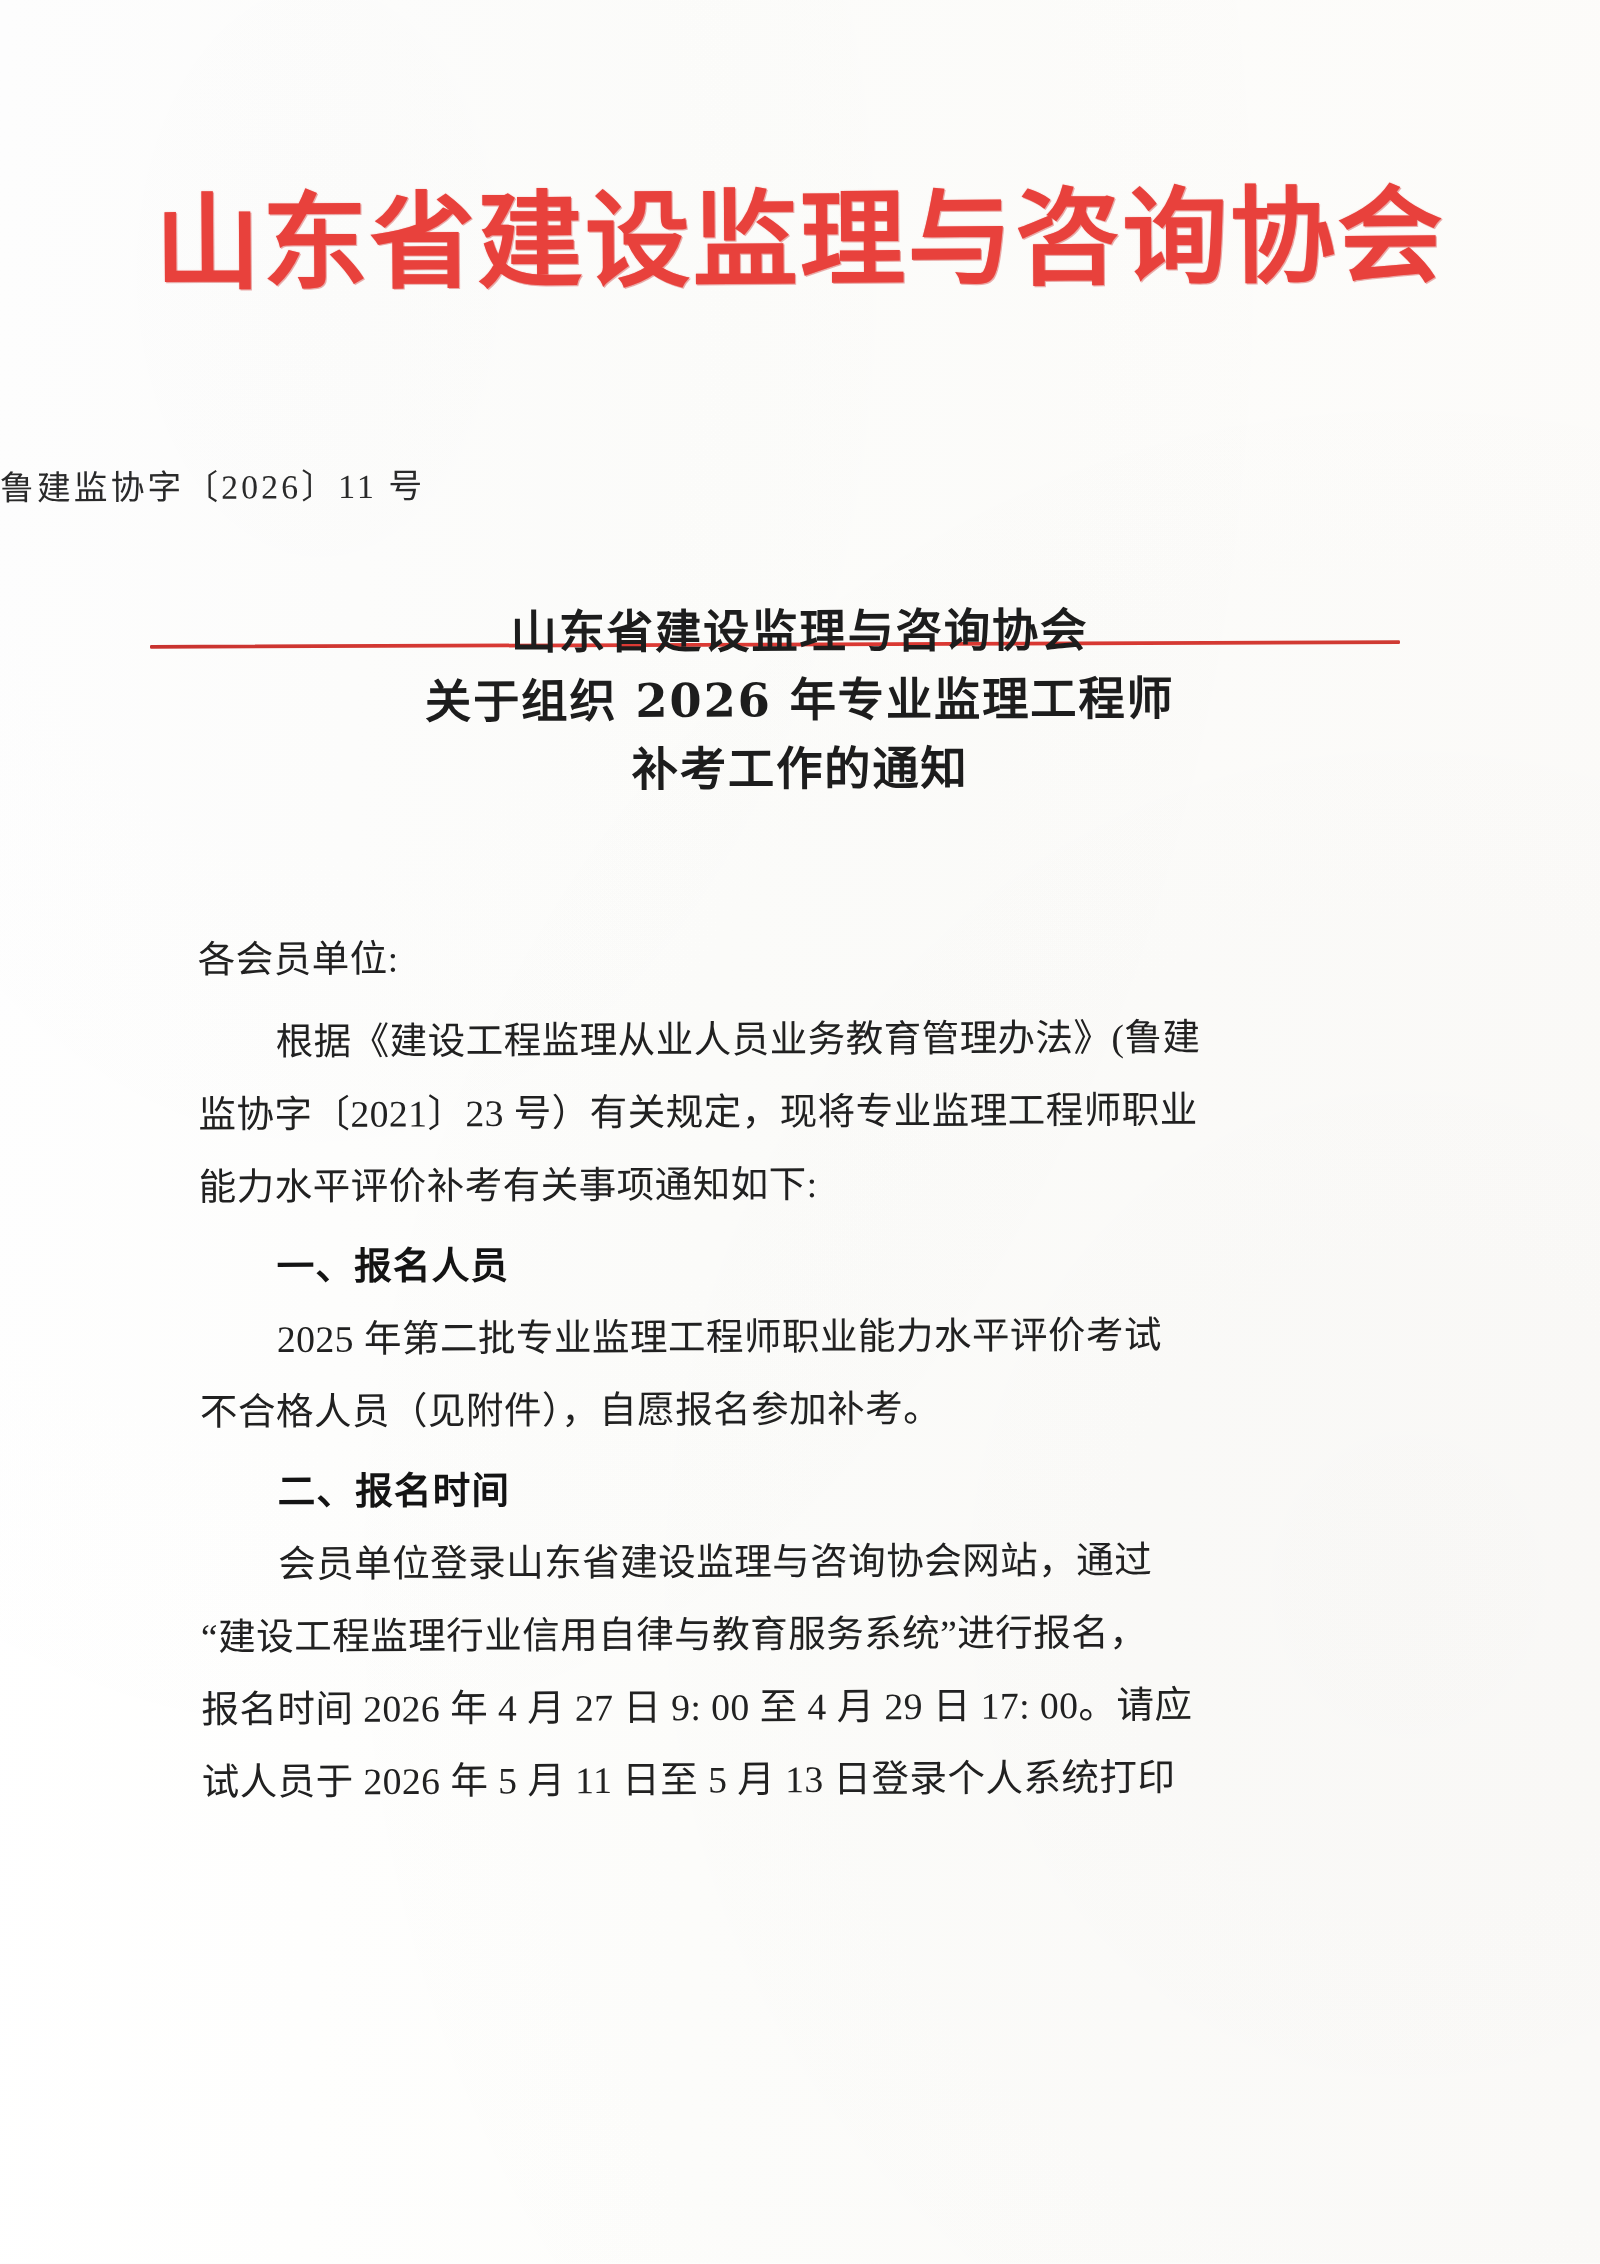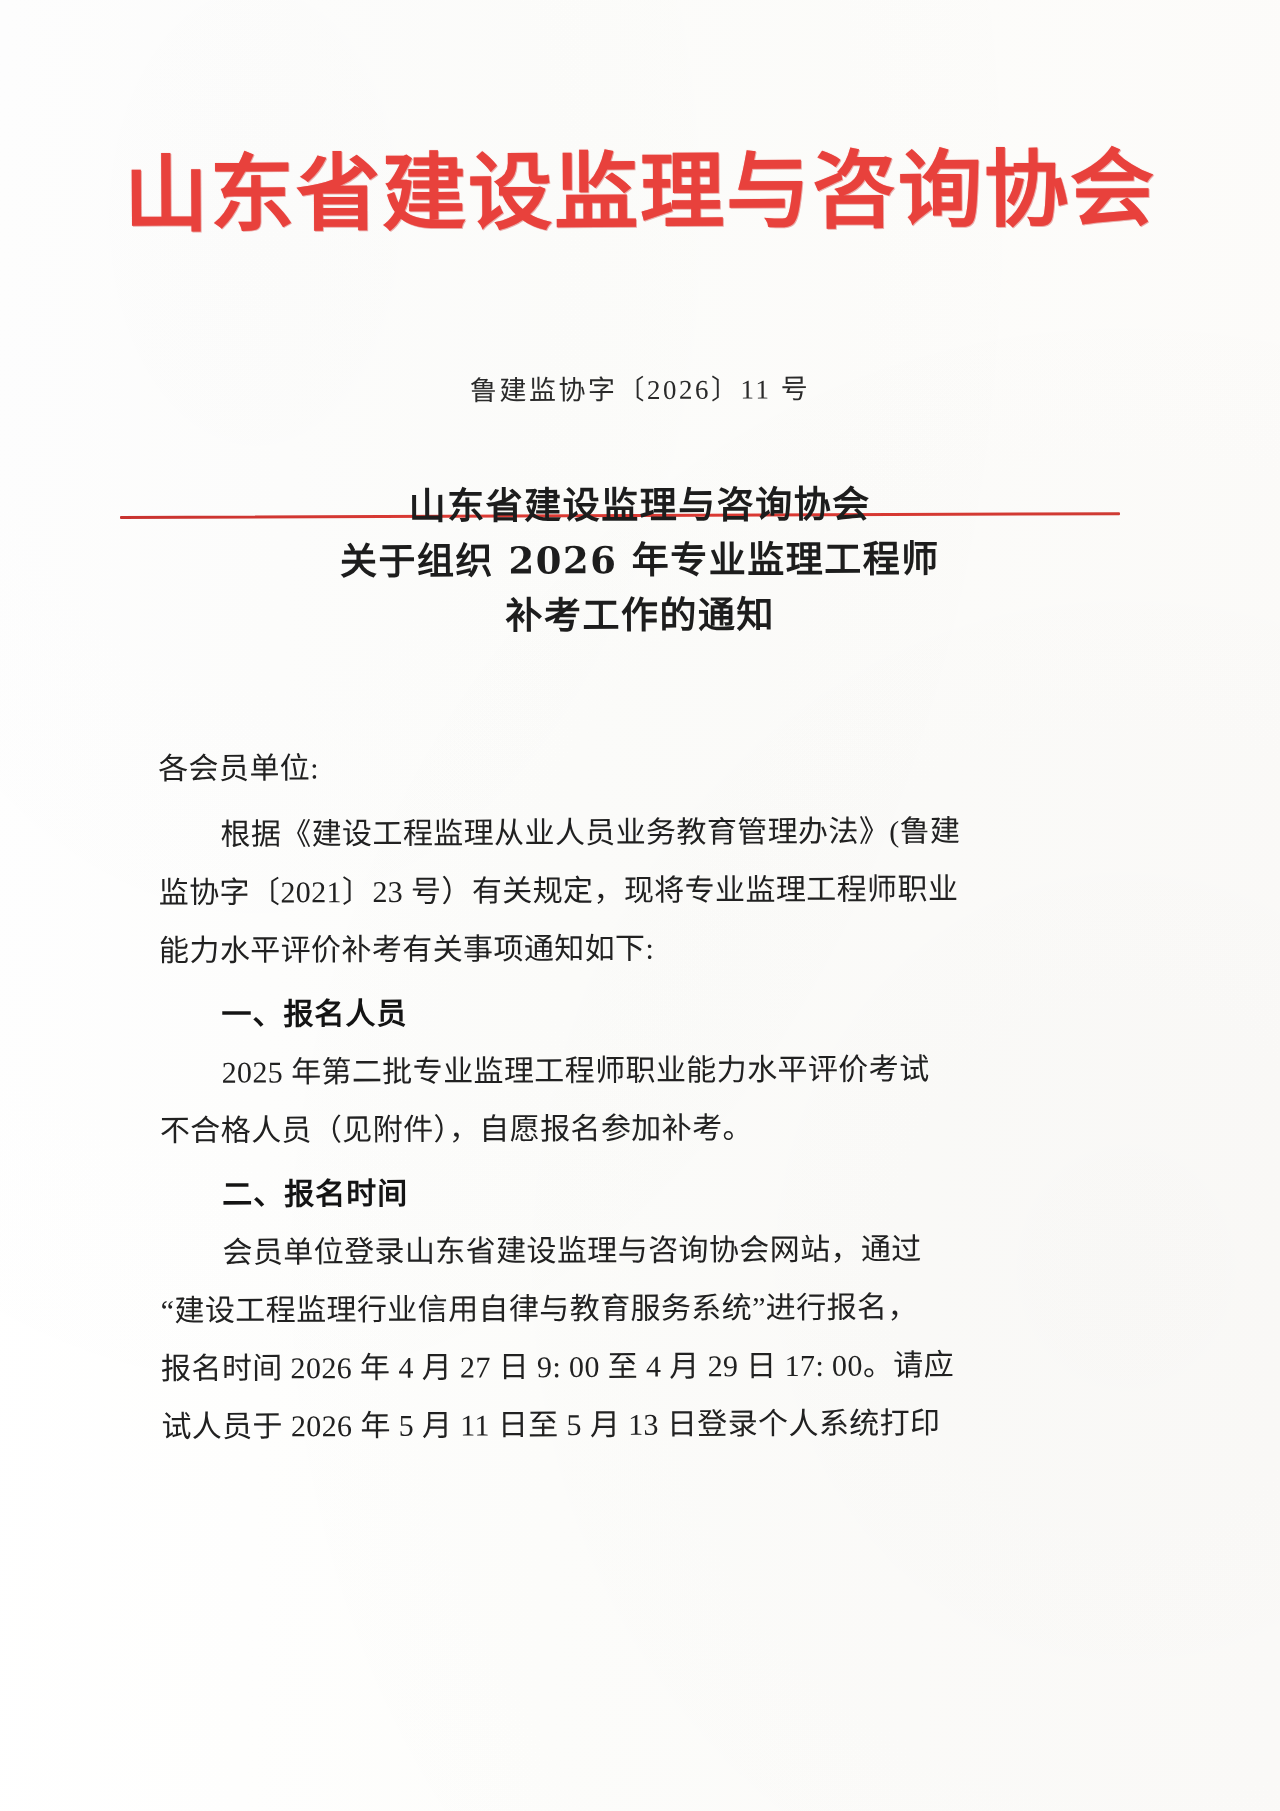--- a/index.html
+++ b/index.html
@@ -61,21 +61,21 @@
     transform: rotate(-0.35deg);
     white-space: nowrap;
   }
 
   
   .doc-number {
     position: absolute;
     left: 0;
     top: 368px;
     width: 1280px;
-    text-align: center;
+    text-align: left;
   }
   .doc-number span {
     display: inline-block;
     font-family: "Liberation Serif", "DejaVu Serif", serif;
     font-size: 27px;
     letter-spacing: 2.5px;
     color: #2a2a2a;
     transform: rotate(-0.3deg);
     white-space: nowrap;
   }

